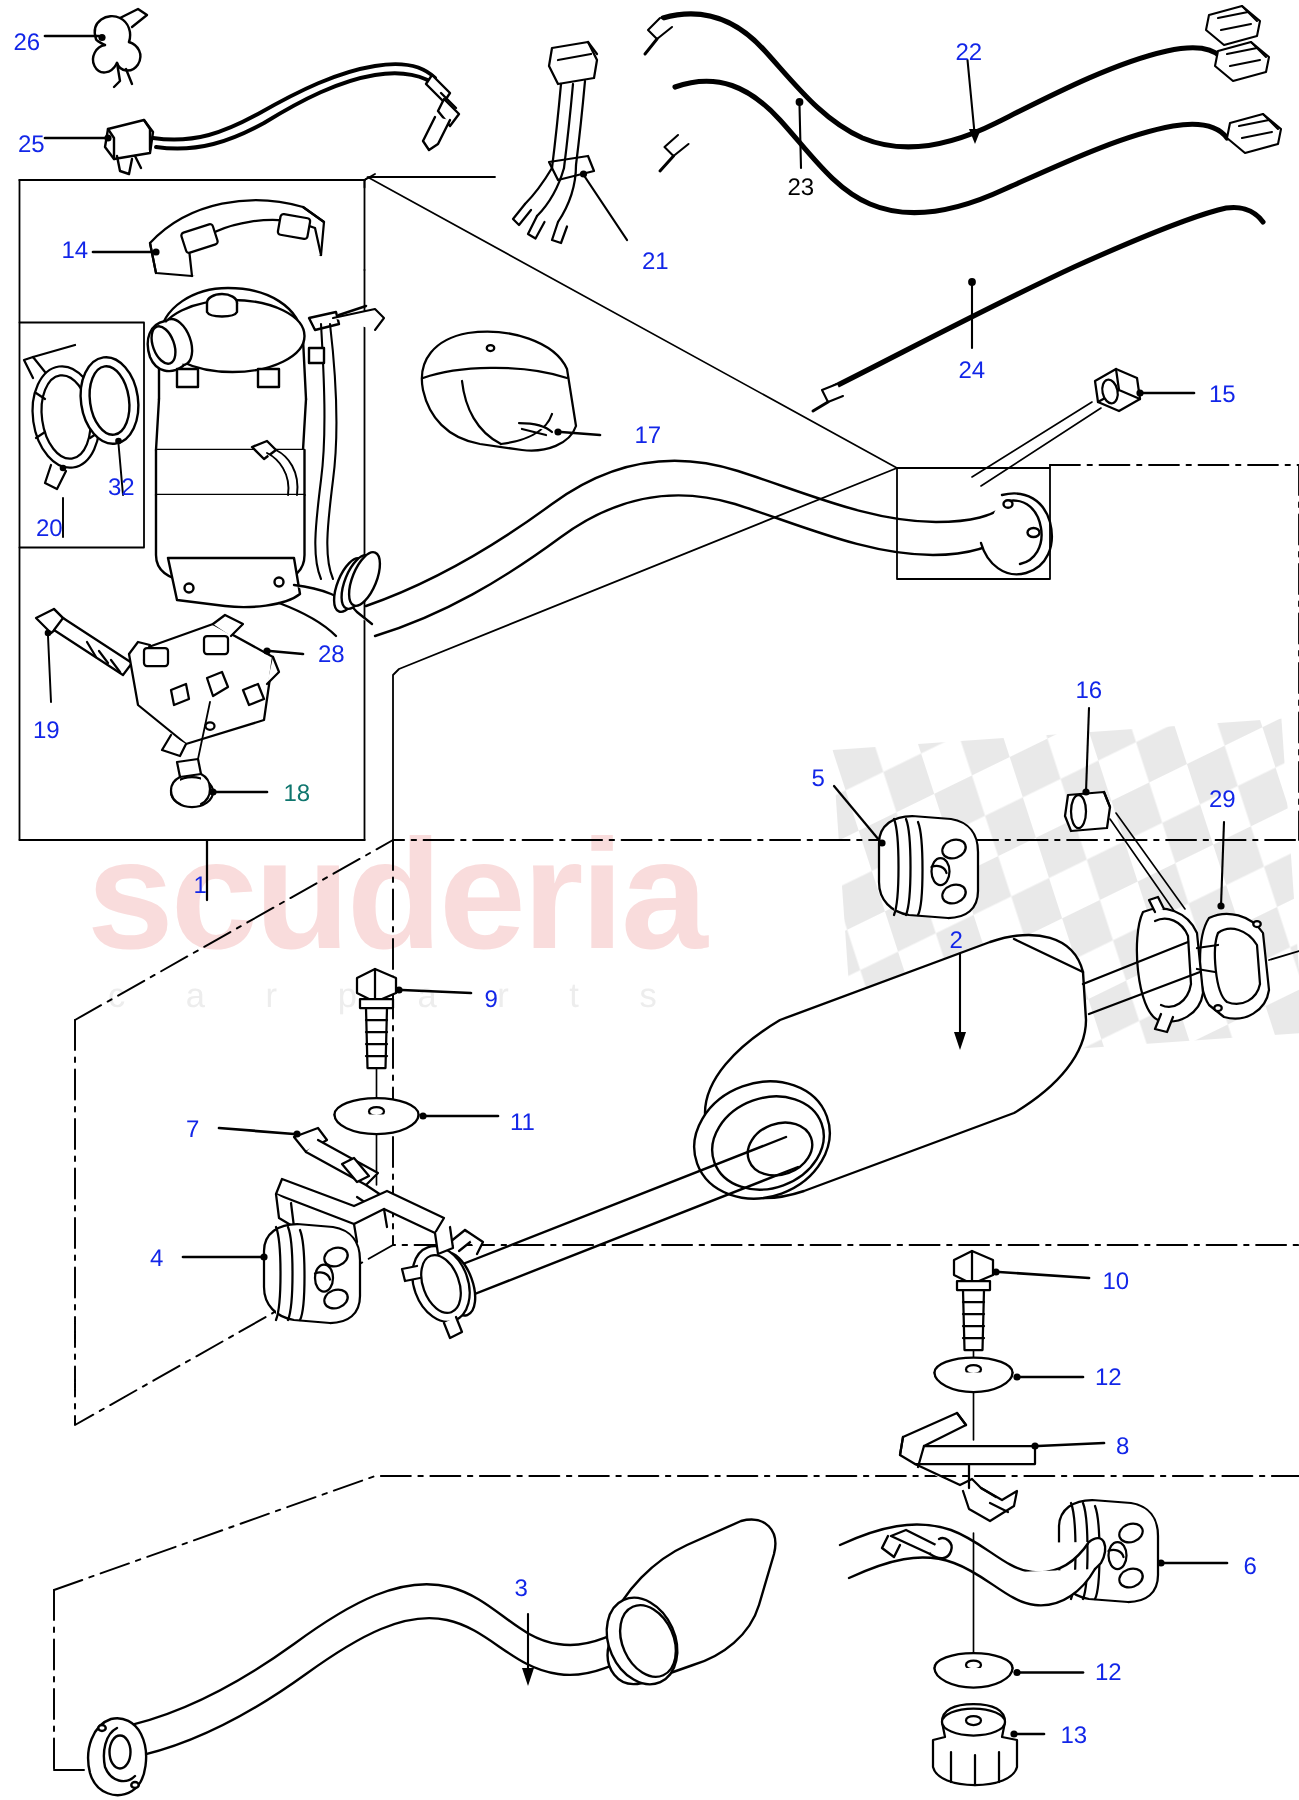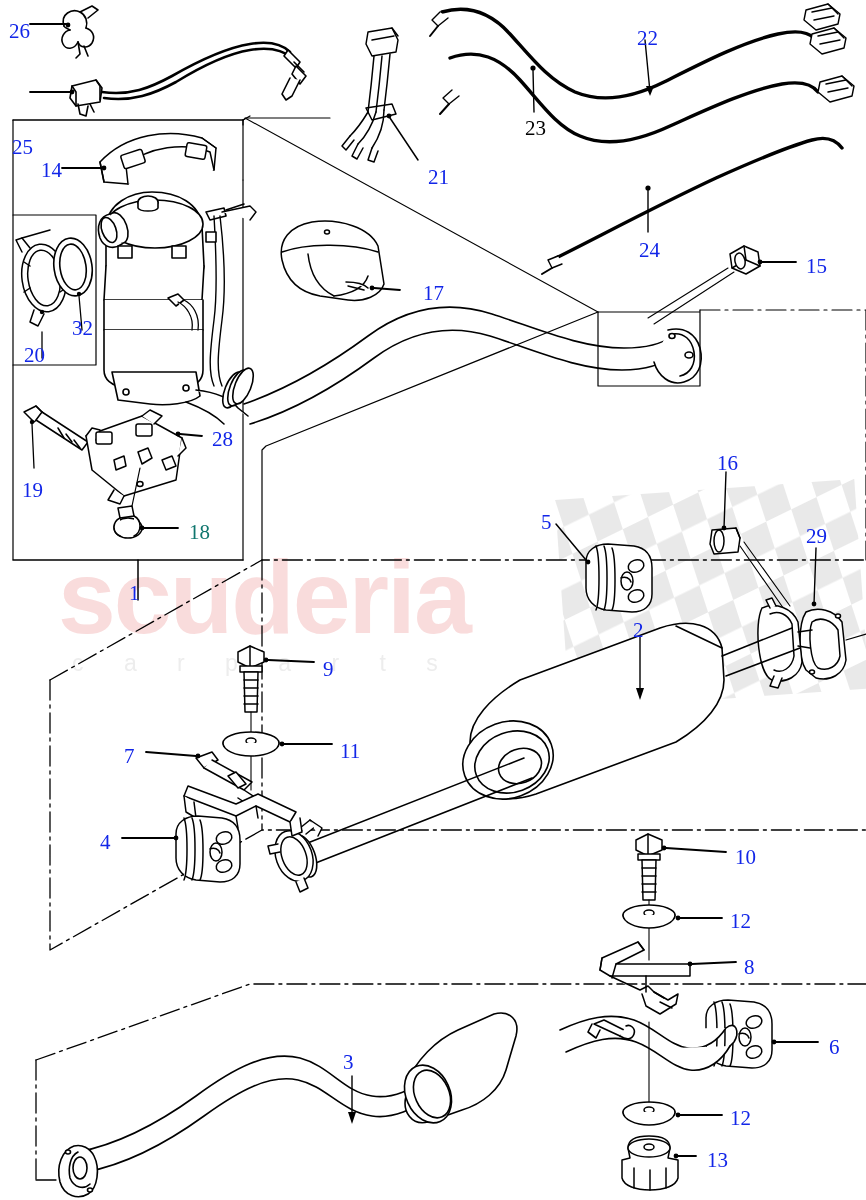--- a/index.html
+++ b/index.html
@@ -1,22 +1,22 @@
 <!DOCTYPE html>
 <html><head>
 <meta charset="utf-8">
 <title>Exhaust System Parts Diagram</title>
 <style>
   html,body{margin:0;padding:0;background:#ffffff;}
   body{width:866px;height:1200px;overflow:hidden;
        font-family:"Liberation Sans","DejaVu Sans",sans-serif;}
   #stage{position:relative;width:866px;height:1200px;background:#fff;}
   #stage svg{position:absolute;left:0;top:0;}
-  .lbl{position:absolute;color:#1226e8;font-size:21px;font-weight:400;
-       font-family:Liberation Serif, serif;
+  .lbl{position:absolute;color:#1226e8;font-size:16px;font-weight:400;
+       font-family:Liberation Sans, sans-serif;
        line-height:1;white-space:nowrap;letter-spacing:0px;}
   .wm-text{position:absolute;font-family:"Liberation Sans","DejaVu Sans",sans-serif;
        color:#f9dcdc;font-weight:700;white-space:nowrap;user-select:none;}
   .wm-main{left:58px;top:538px;font-size:104px;letter-spacing:-2px;}
   .wm-sub{left:72px;top:650px;font-size:23px;letter-spacing:17px;color:#ededed;font-weight:400;}
 </style>
 </head>
 <body>
 
 <div id="stage">
@@ -580,21 +580,21 @@
       <div class="lbl" style="left: 806px; top: 256px; color: rgb(18, 38, 232);">15</div>
       <div class="lbl" style="left: 717px; top: 453px; color: rgb(18, 38, 232);">16</div>
       <div class="lbl" style="left: 423px; top: 283px; color: rgb(18, 38, 232);">17</div>
       <div class="lbl" style="left: 189px; top: 522px; color: #0f766e;">18</div>
       <div class="lbl" style="left: 22px; top: 480px; color: rgb(18, 38, 232);">19</div>
       <div class="lbl" style="left: 24px; top: 345px; color: rgb(18, 38, 232);">20</div>
       <div class="lbl" style="left: 428px; top: 167px; color: rgb(18, 38, 232);">21</div>
       <div class="lbl" style="left: 637px; top: 28px; color: rgb(18, 38, 232);">22</div>
       <div class="lbl" style="left: 525px; top: 118px; color: #000000;">23</div>
       <div class="lbl" style="left: 639px; top: 240px; color: rgb(18, 38, 232);">24</div>
-      <div class="lbl" style="left: 12px; top: 89px; color: rgb(18, 38, 232); margin-top: 48px;">25</div>
+      <div class="lbl" style="left: 12px; top: 89px; color: rgb(18, 38, 232);">25</div>
       <div class="lbl" style="left: 9px; top: 21px; color: rgb(18, 38, 232);">26</div>
       <div class="lbl" style="left: 72px; top: 318px; color: rgb(18, 38, 232);">32</div>
       <div class="lbl" style="left: 212px; top: 429px; color: rgb(18, 38, 232);">28</div>
       <div class="lbl" style="left: 806px; top: 526px; color: rgb(18, 38, 232);">29</div>
       <div class="lbl" style="left: 730px; top: 1108px; color: rgb(18, 38, 232);">12</div>
     </div>
 
 </div>
 
 </body></html>

